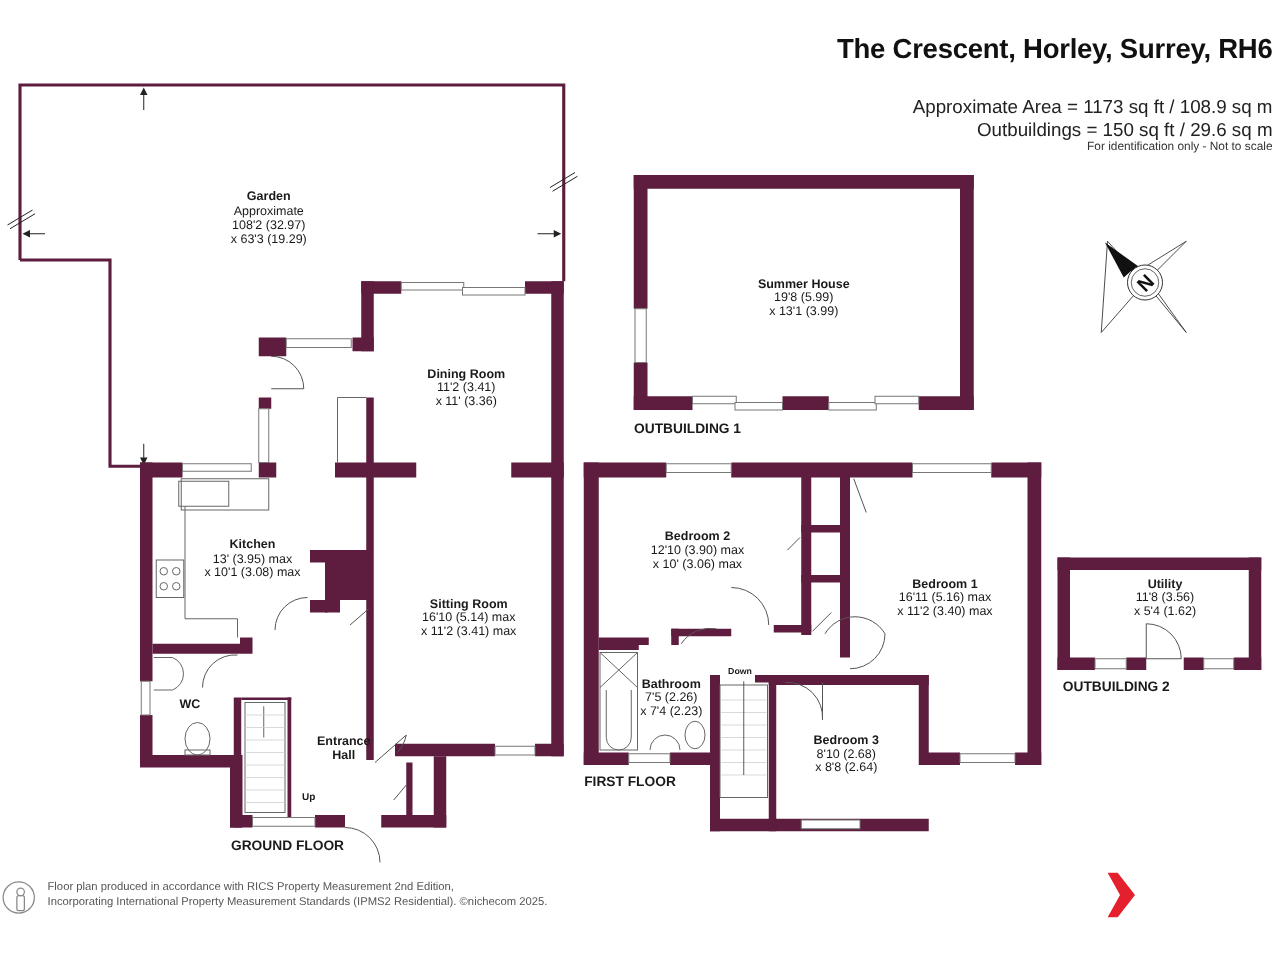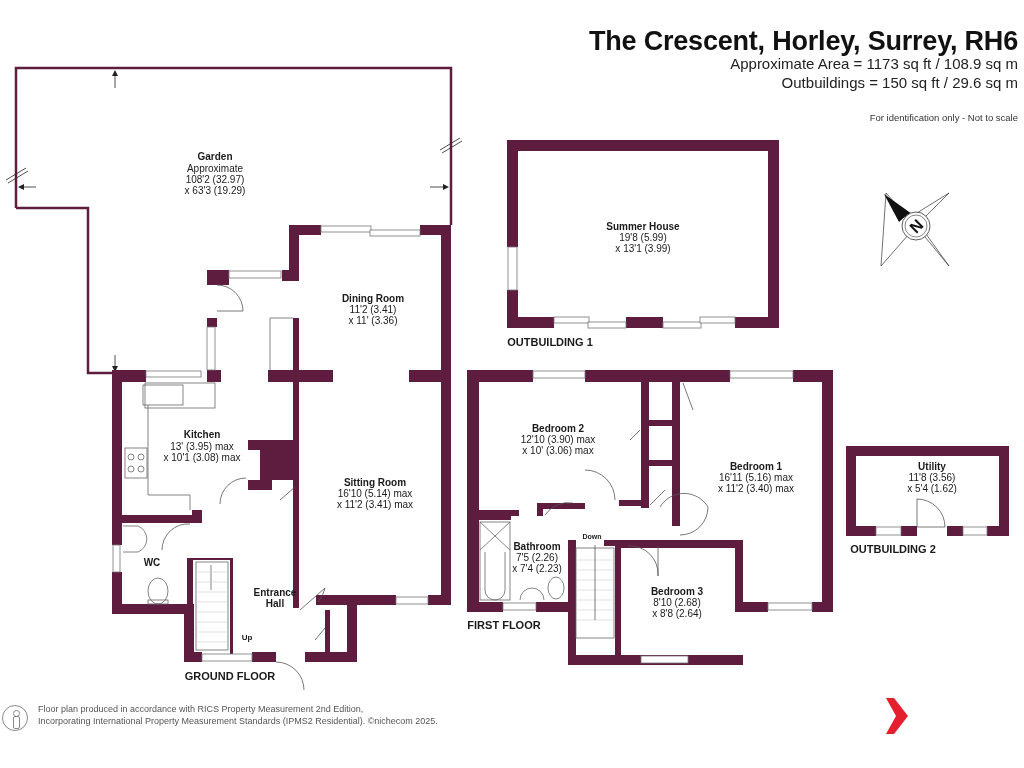--- a/index.html
+++ b/index.html
@@ -1,18 +1,18 @@
 <!DOCTYPE html>
 <html><head>
 <meta charset="utf-8">
 <style>
   html, body { margin: 0; padding: 0; background: #ffffff; }
   body { width: 1024px; height: 768px; position: relative; overflow: hidden; font-family: "Liberation Sans", sans-serif; color: #1a1a1a; }
-  .title { position: absolute; right: 6px; top: 26px; font-size: 27px; font-weight: bold; letter-spacing: -0.2px; color: #111; }
-  .area-lines { position: absolute; right: 6px; top: 54px; text-align: right; font-size: 15px; line-height: 19px; color: #222; }
+  .title { position: absolute; right: 6px; top: 26px; font-size: 22px; font-weight: bold; letter-spacing: -0.2px; color: #111; }
+  .area-lines { position: absolute; right: 6px; top: 76px; text-align: right; font-size: 15px; line-height: 19px; color: #222; }
   .disclaimer { position: absolute; right: 6px; top: 112px; font-size: 9.5px; color: #333; }
   svg.plan { position: absolute; left: 0; top: 0; }
   .footer { position: absolute; left: 38px; top: 704px; font-size: 9px; line-height: 11.5px; color: #555; }
   .footer-icon { position: absolute; left: 2px; top: 705px; width: 26px; height: 26px; border: 1.3px solid #888; border-radius: 50%; box-sizing: border-box; }
   .footer-icon .head { position: absolute; left: 9.5px; top: 4px; width: 5px; height: 5px; border: 1px solid #888; border-radius: 50%; }
   .footer-icon .body { position: absolute; left: 9.5px; top: 10px; width: 5px; height: 11px; border: 1px solid #888; border-radius: 2px; }
   .logo { position: absolute; left: 878px; top: 698px; display: flex; align-items: center; }
   .logo-text { font-size: 30px; font-weight: bold; color: #5a1f3a; letter-spacing: -0.5px; }
   .logo-chevron { margin-left: 8px; }
 </style>

